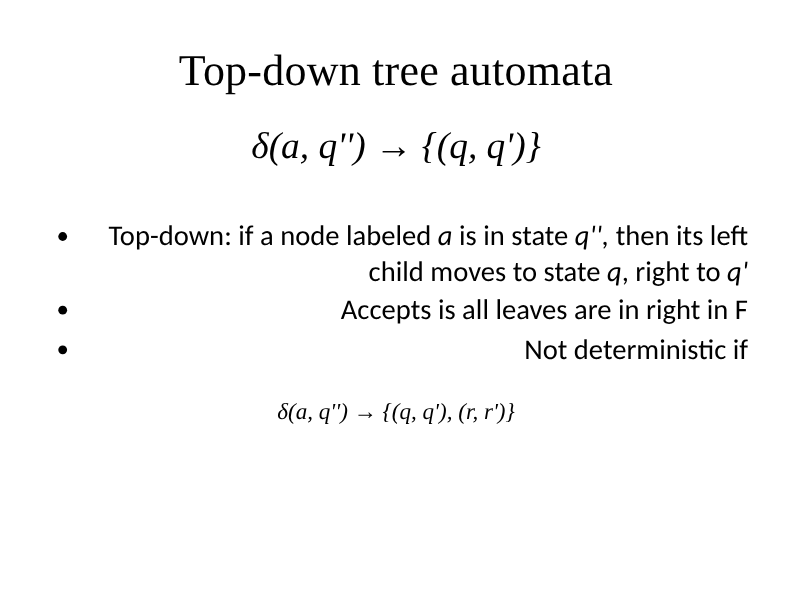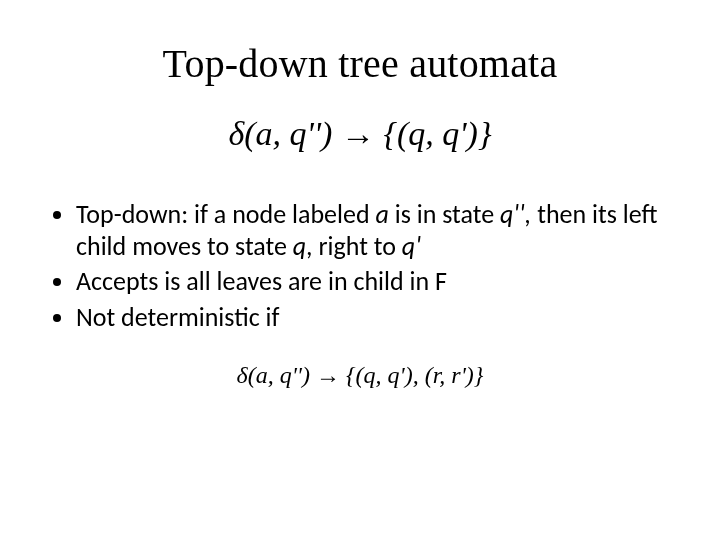--- a/index.html
+++ b/index.html
@@ -29,28 +29,29 @@
   .formula {
     font-family: "Times New Roman", Times, serif;
     font-style: italic;
     font-size: 34px;
     text-align: center;
     margin: 10px 0 46px 0;
   }
   .formula2 {
     font-family: "Times New Roman", Times, serif;
     font-style: italic;
-    font-size: 24px;
+    font-size: 21px;
     text-align: center;
     margin: 28px 0 0 0;
   }
   ul.body {
     list-style: disc;
     margin: 0 0 0 10px;
     padding-left: 26px;
+    text-align: right;
   }
   ul.body li {
     font-size: 26px;
     line-height: 1.22;
     margin: 4px 0;
   }
   .it { font-style: italic; }
 </style>
 </head>
 <body>
@@ -58,19 +59,19 @@
 <div class="slide">
 
   <h1 class="title">Top-down tree automata</h1>
 
   <div class="formula">δ(a, q'') → {(q, q')}</div>
 
   <ul class="body">
     <li>
       <span>Top-down: if a node labeled </span><span class="it">a</span><span> is in state </span><span class="it">q'', </span><span>then its left child moves to state </span><span class="it">q</span><span>, right to </span><span class="it">q'</span>
     </li>
-    <li>Accepts is all leaves are in child in F</li>
+    <li>Accepts is all leaves are in right in F</li>
     <li>Not deterministic if</li>
   </ul>
 
   <div class="formula2">δ(a, q'') → {(q, q'), (r, r')}</div>
 
 </div>
 
 </body></html>

